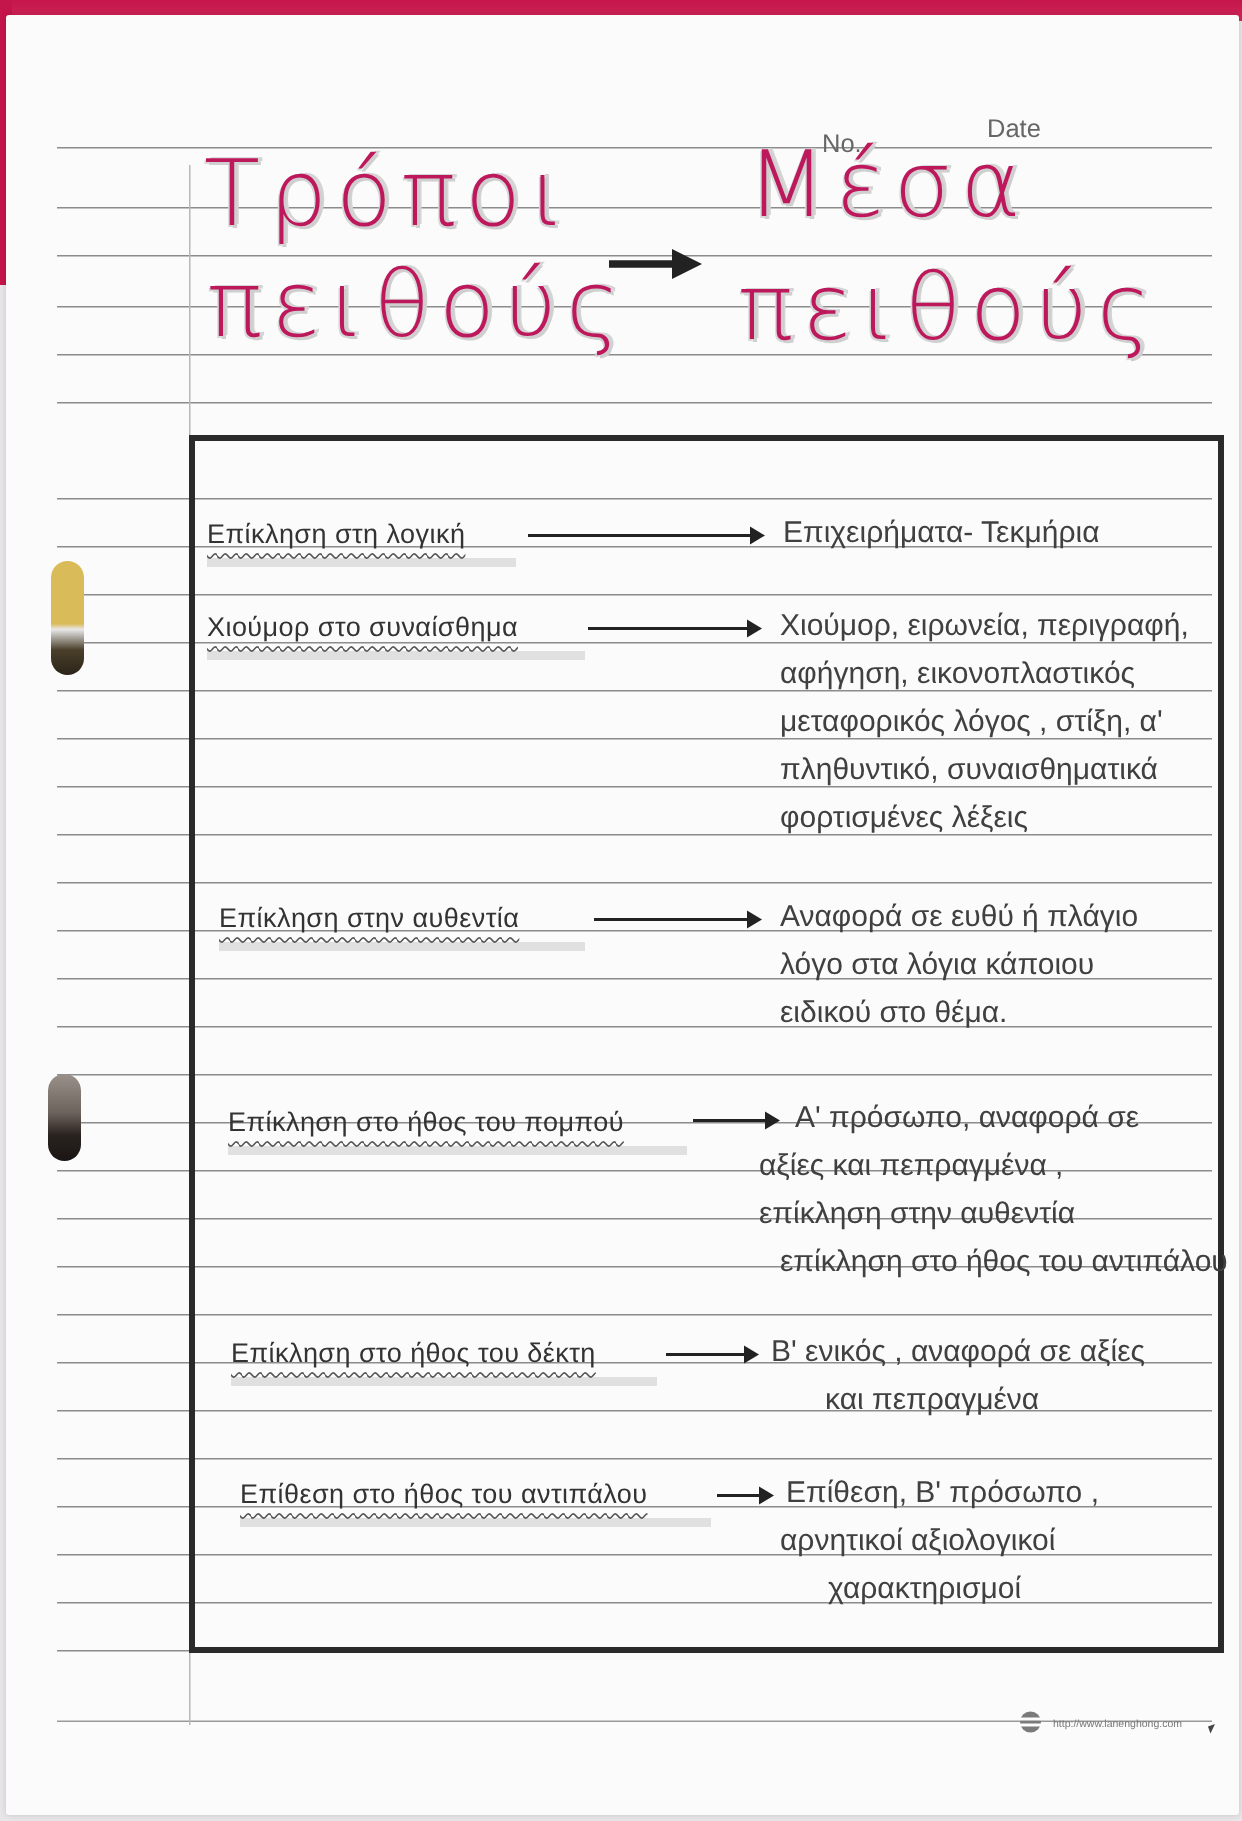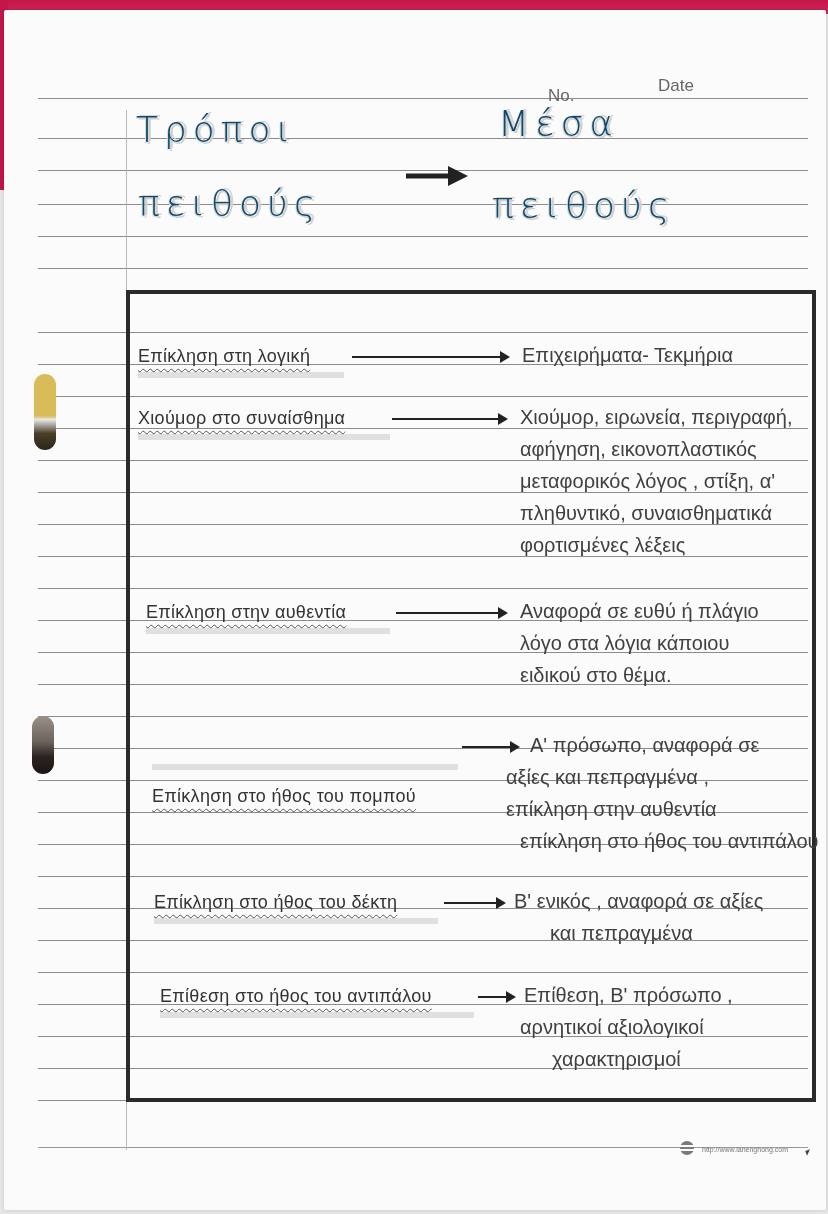--- a/index.html
+++ b/index.html
@@ -27,21 +27,21 @@
     background:#b8b8b8;
   }
   .rule {
     position:absolute; left:34px; width:770px; height:1px; background:#8c8c8c;
   }
   .header-meta {
     position:absolute; top:76px; font-size:17px; color:#666;
   }
   .title {
     position:absolute; font-family:"DejaVu Sans", sans-serif;
-    font-size:36px; line-height:52px; color:#0c4a6e; letter-spacing:6px;
+    font-size:61px; line-height:52px; color:#be185d; letter-spacing:6px;
     font-weight:300;
     text-shadow: 2px 2px 0 #cfcfcf, -1px 1px 0 #d8d8d8, 3px -1px 0 #d4d4d4;
   }
   .title-arrow {
     position:absolute; left:404px; top:166px; width:64px; height:20px;
   }
   .box {
     position:absolute; left:126px; top:290px; width:690px; height:812px;
     border:4px solid #2a2a2a; box-sizing:border-box;
   }
@@ -171,21 +171,21 @@
   <div class="term-hl" style="left:146px; top:628px; width:244px;"></div>
   <span class="entry term" style="left:146px; top:602px;">Επίκληση στην αυθεντία</span>
   <div class="conn" style="left:396px; top:612px; width:108px;"></div>
   <span class="line-text" style="left:520px; top:600px;">Αναφορά σε ευθύ ή πλάγιο</span>
   <span class="line-text" style="left:520px; top:632px;">λόγο στα λόγια κάποιου</span>
   <span class="line-text" style="left:520px; top:664px;">ειδικού στο θέμα.</span>
 </div>
 
 <div>
   <div class="term-hl" style="left:152px; top:764px; width:306px;"></div>
-  <span class="entry term" style="left:152px; top:738px;margin-top:48px;">Επίκληση στο ήθος του πομπού</span>
+  <span class="entry term" style="left:152px; top:738px;">Επίκληση στο ήθος του πομπού</span>
   <div class="conn" style="left:462px; top:746px; width:54px;"></div>
   <span class="line-text" style="left:530px; top:734px;">Α' πρόσωπο, αναφορά σε</span>
   <span class="line-text" style="left:506px; top:766px;">αξίες και πεπραγμένα ,</span>
   <span class="line-text" style="left:506px; top:798px;">επίκληση στην αυθεντία</span>
   <span class="line-text" style="left:520px; top:830px;">επίκληση στο ήθος του αντιπάλου</span>
 </div>
 
 <div>
   <div class="term-hl" style="left:154px; top:918px; width:284px;"></div>
   <span class="entry term" style="left:154px; top:892px;">Επίκληση στο ήθος του δέκτη</span>

